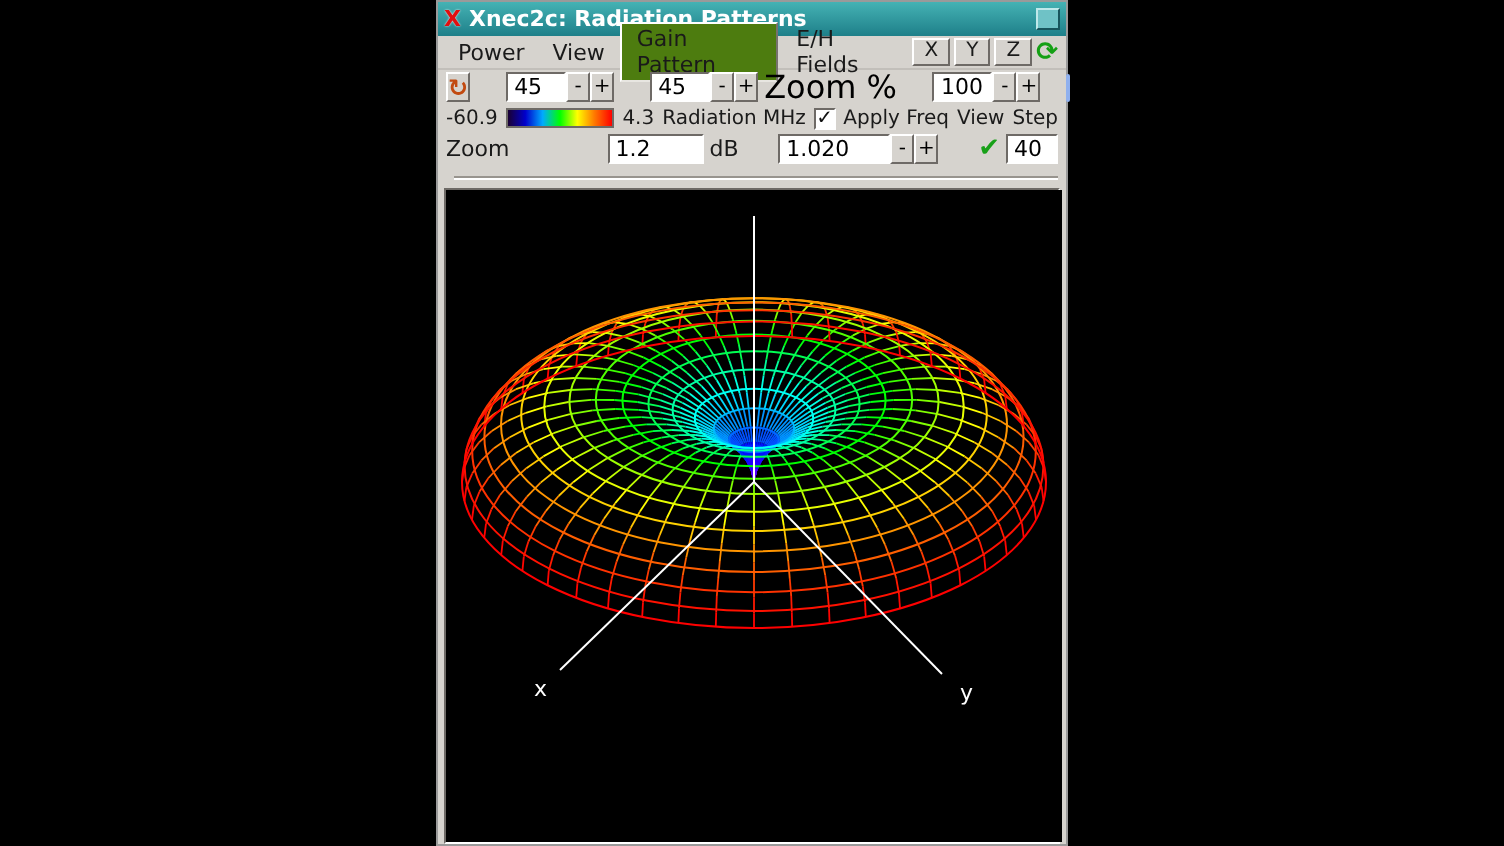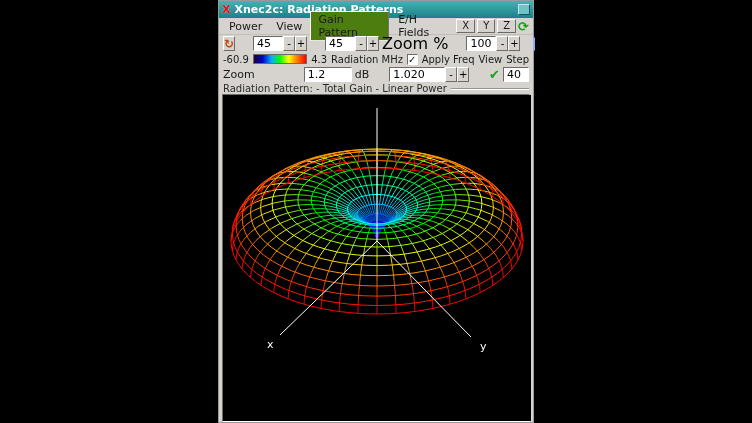--- a/index.html
+++ b/index.html
@@ -127,21 +127,20 @@
       <span class="spin" style="margin-left:auto">
         <span class="entry wide">1.020</span>
         <button class="spinbtn">-</button>
         <button class="spinbtn">+</button>
       </span>
       <span class="greencheck">✔</span>
       <span class="entry steps">40</span>
     </div>
 
     <div class="framelabel">
-      <span>Radiation Pattern: - Total Gain - Linear Power</span>
       <span class="groove"></span>
     </div>
 
     <div class="canvas">
       <svg id="pattern-svg" width="308" height="326">
           <rect x="0" y="0" width="308" height="326" fill="#000000"></rect>
           <g fill="none" stroke-width="1">
             <line x1="153.9" y1="144.1" x2="153.1" y2="140.3" stroke="hsl(260.5,100%,50%)" stroke-width="0.9"></line>
             <line x1="153.1" y1="140.3" x2="151.4" y2="136.2" stroke="hsl(249.0,100%,50%)" stroke-width="0.9"></line>
             <line x1="151.4" y1="136.2" x2="148.6" y2="132.3" stroke="hsl(235.7,100%,50%)" stroke-width="0.9"></line>

